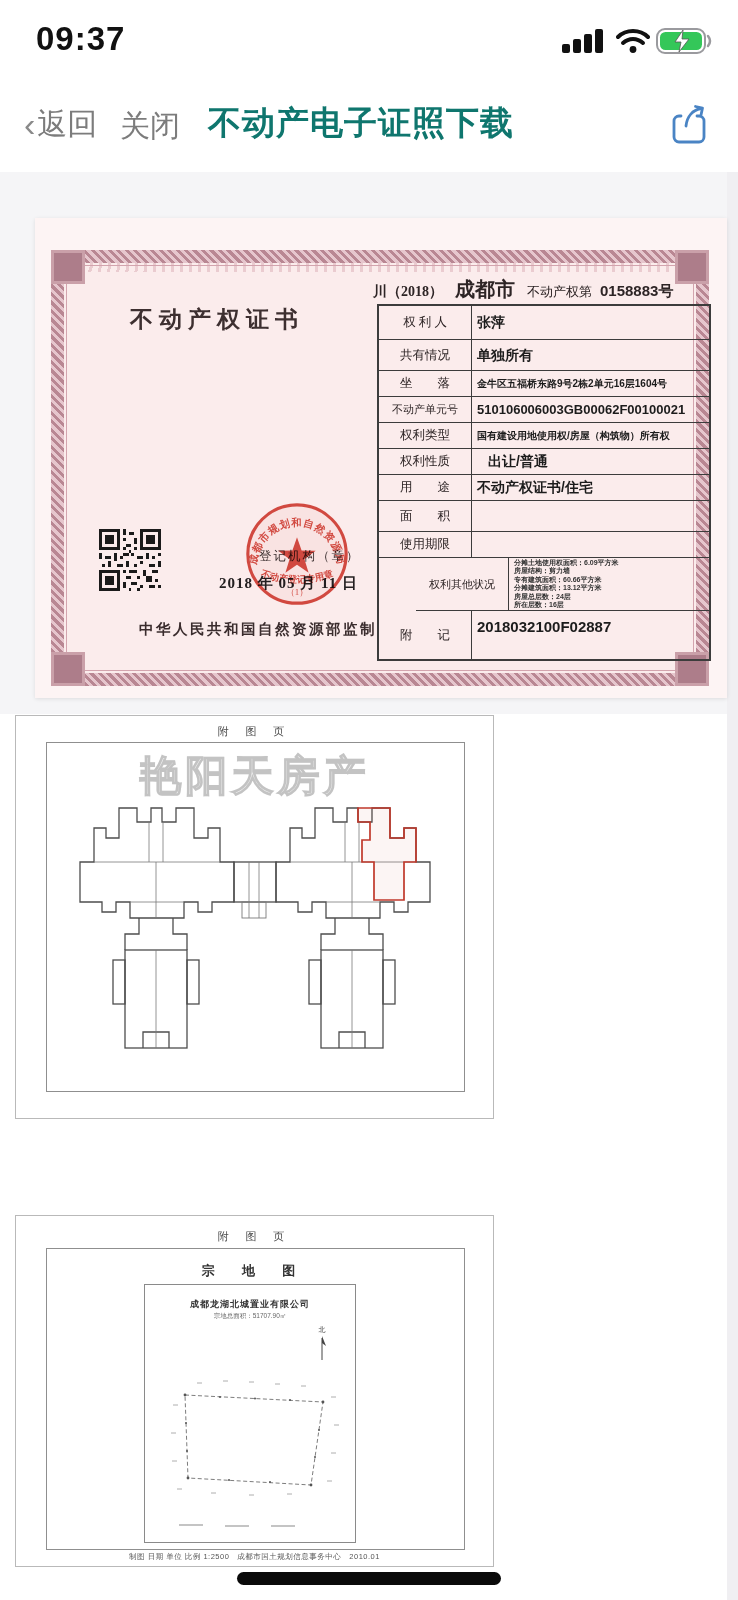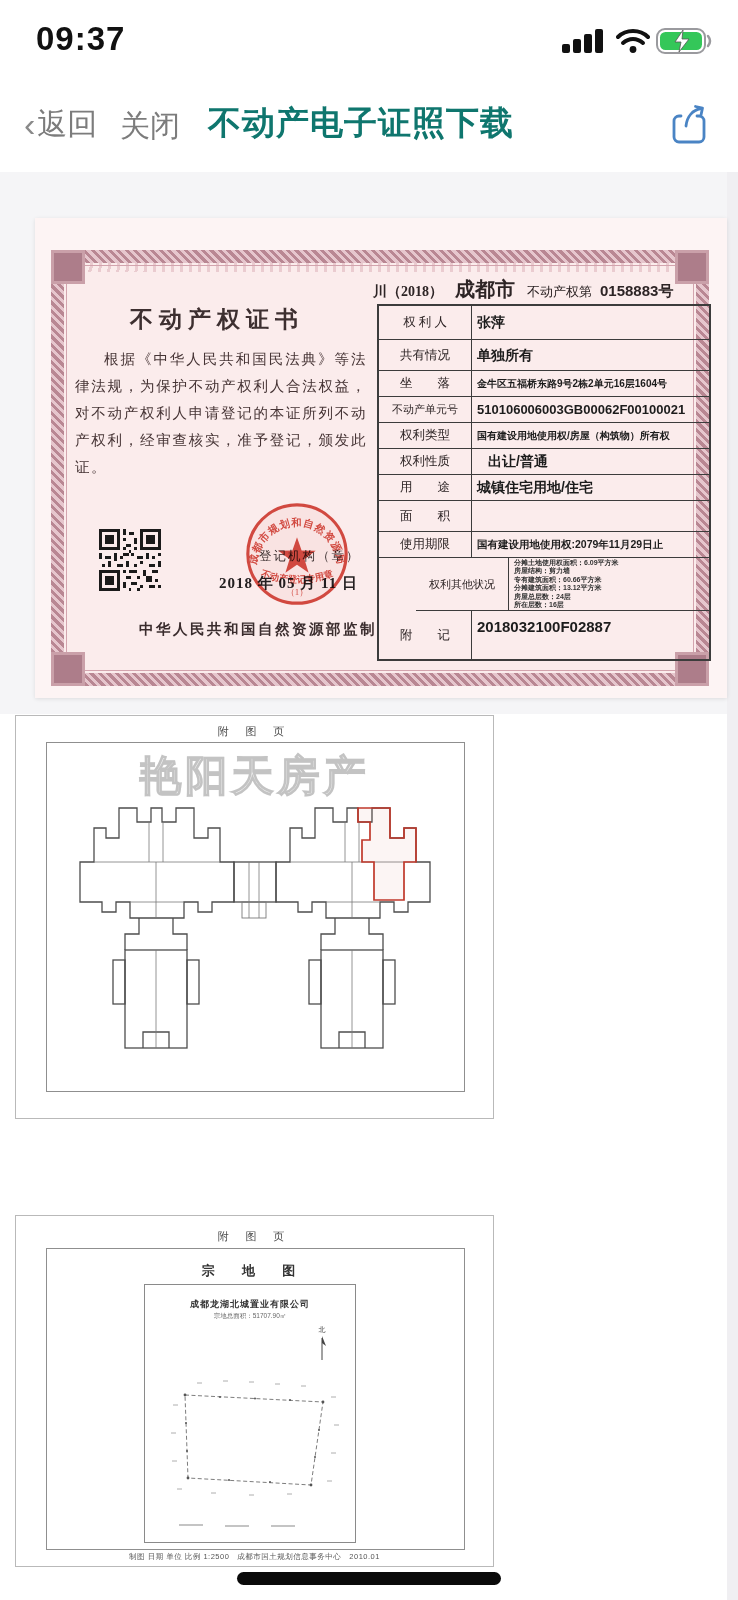--- a/index.html
+++ b/index.html
@@ -123,21 +123,20 @@
     <div class="lace"></div>
     <div class="innerline"></div>
     <div class="corner" style="left:-13px;top:-13px;"></div>
     <div class="corner" style="right:-13px;top:-13px;"></div>
     <div class="corner" style="left:-13px;bottom:-13px;"></div>
     <div class="corner" style="right:-13px;bottom:-13px;"></div>
   </div>
 
   <div class="abs serif cert-title">不动产权证书</div>
 
-  <div class="abs serif cert-statement">根据《中华人民共和国民法典》等法律法规，为保护不动产权利人合法权益，对不动产权利人申请登记的本证所列不动产权利，经审查核实，准予登记，颁发此证。</div>
 
   <div class="abs cert-header">
     <span class="b1 serif">川（2018）</span>
     <span class="b2 serif">成都市</span>
     <span class="k serif">不动产权第</span>
     <span class="num">0158883号</span>
   </div>
 
   <div class="abs cert-table">
     <div class="trow" style="height:33px;">
@@ -159,28 +158,27 @@
     <div class="trow" style="height:25px;">
       <div class="tlabel">权利类型</div>
       <div class="tval sm">国有建设用地使用权/房屋（构筑物）所有权</div>
     </div>
     <div class="trow" style="height:25px;gap:11px;">
       <div class="tlabel">权利性质</div>
       <div class="tval">出让/普通</div>
     </div>
     <div class="trow" style="height:25px;">
       <div class="tlabel">用　　途</div>
-      <div class="tval">城镇住宅用地/住宅</div>
+      <div class="tval">不动产权证书/住宅</div>
     </div>
     <div class="trow" style="height:30px;">
       <div class="tlabel">面　　积</div>
     </div>
     <div class="trow" style="height:25px;">
       <div class="tlabel">使用期限</div>
-      <div class="tval sm" style="font-size:10.5px">国有建设用地使用权:2079年11月29日止</div>
     </div>
     <div class="trow" style="height:52px;margin-left:37px;">
       <div class="tlabel small">权利其他状况</div>
       <div class="tval lines">
         <span>分摊土地使用权面积：6.09平方米</span>
         <span>房屋结构：剪力墙</span>
         <span>专有建筑面积：60.66平方米</span>
         <span>分摊建筑面积：13.12平方米</span>
         <span>房屋总层数：24层</span>
         <span>所在层数：16层</span>

